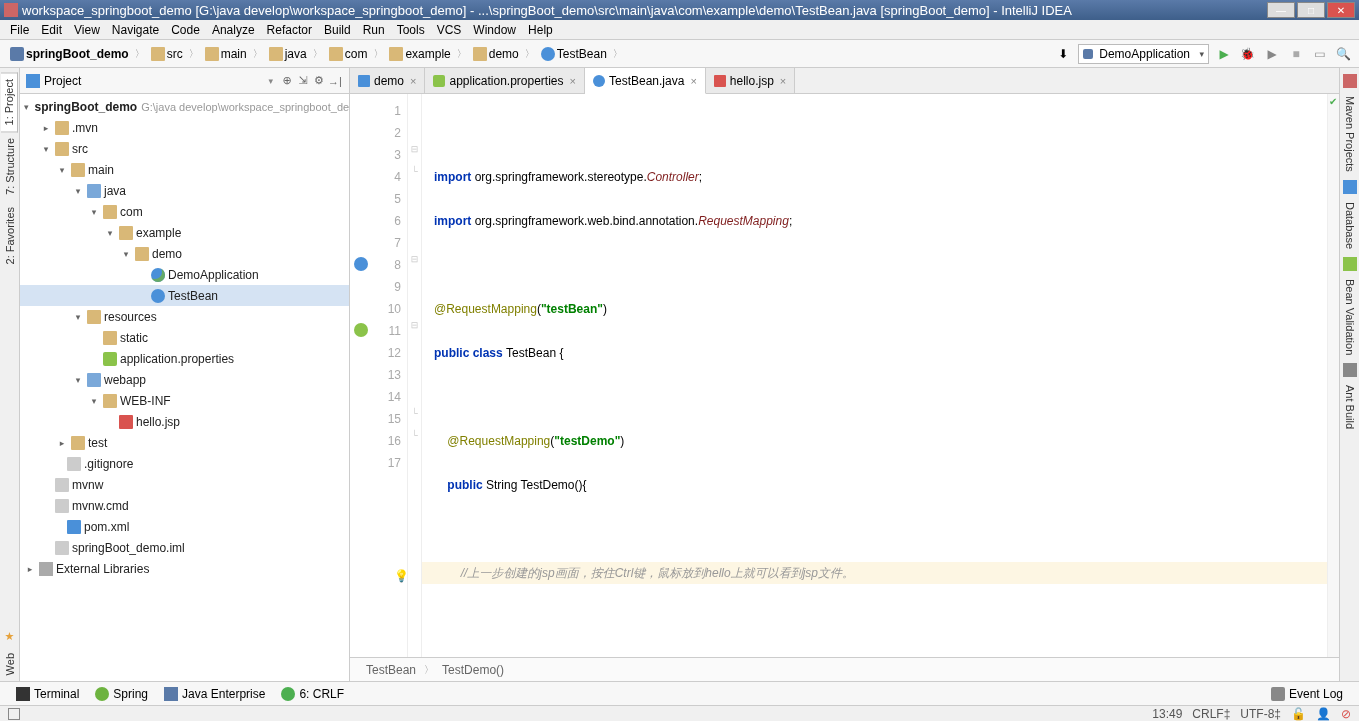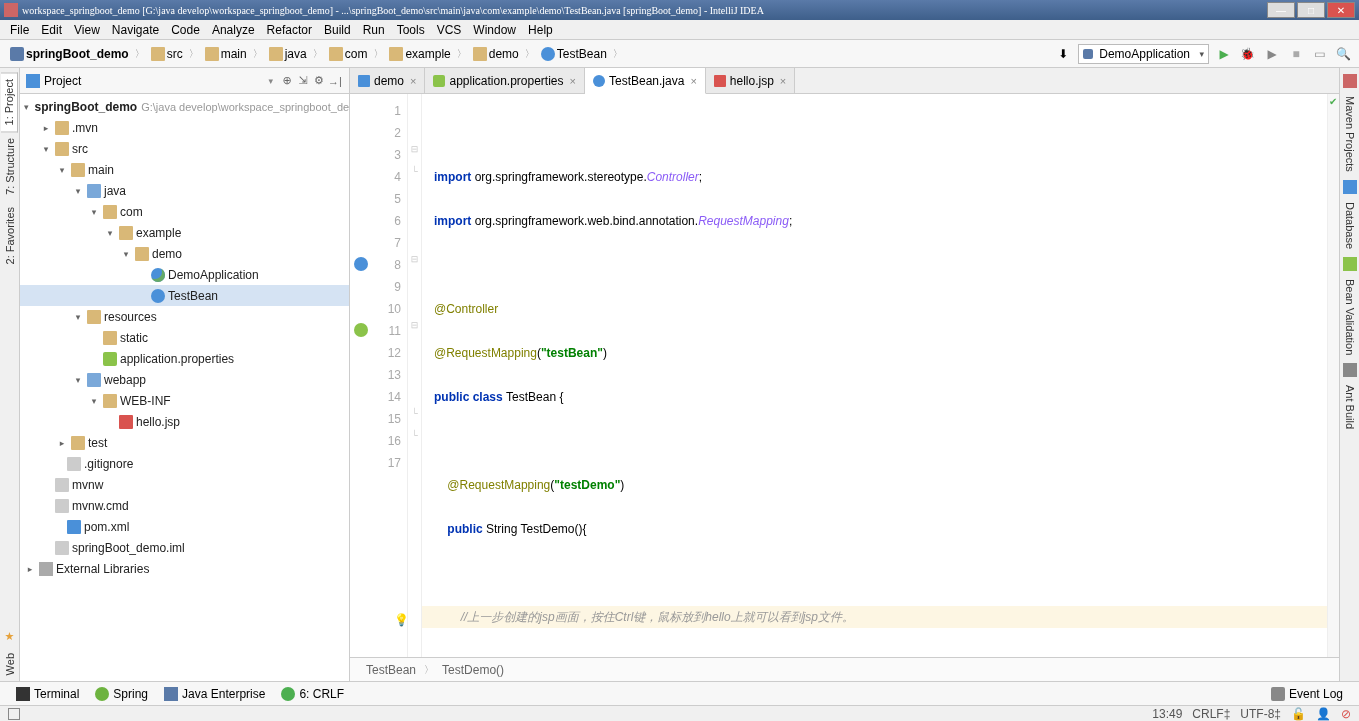--- a/index.html
+++ b/index.html
@@ -1,19 +1,19 @@
 <!DOCTYPE html>
 <html><head>
 <meta charset="utf-8">
 <style>
 * { margin:0; padding:0; box-sizing:border-box; font-family:"Segoe UI",Arial,sans-serif; font-size:12px; }
 body { background:#f0f0f0; width:1359px; height:721px; overflow:hidden; position:relative; }
 .titlebar { height:20px; background:linear-gradient(#5a7aa8,#3e5f8a); color:#fff; display:flex; align-items:center; padding:0 4px; }
 .titlebar .t-icon { width:14px; height:14px; background:#c66; margin-right:4px; }
-.titlebar .title { flex:1; font-size:10px; white-space:nowrap; overflow:hidden;font-family:Liberation Serif, serif; }
+.titlebar .title { flex:1; font-size:13px; white-space:nowrap; overflow:hidden; }
 .winbtns { display:flex; gap:2px; }
 .winbtn { width:28px; height:16px; background:#ddd; border:1px solid #888; display:flex; align-items:center; justify-content:center; font-size:10px; cursor:pointer; }
 .winbtn.close { background:#d9534f; color:#fff; }
 .menubar { height:20px; background:#f0f0f0; border-bottom:1px solid #ccc; display:flex; align-items:center; padding:0 4px; }
 .menubar span { padding:2px 6px; cursor:pointer; }
 .navbar { height:28px; background:#f7f7f7; border-bottom:1px solid #ccc; display:flex; align-items:center; padding:0 6px; }
 .crumb { display:flex; align-items:center; gap:2px; padding:2px 4px; cursor:pointer; }
 .crumb .ic { width:14px; height:14px; display:inline-block; }
 .ic-folder { background:#d9b877; border-radius:1px; }
 .ic-root { background:#5a7aa8; border-radius:2px; }
@@ -64,21 +64,21 @@
 .gutter .gl { height:22px; position:relative; }
 .gutter .g-icon { position:absolute; left:4px; top:3px; width:14px; height:14px; border-radius:50%; }
 .g-icon.c { background:#4a90d9; }
 .g-icon.o { background:#8bc34a; }
 .code { flex:1; padding:6px 0 0 12px; font-family:Consolas,monospace; font-size:13px; line-height:22px; white-space:pre; position:relative; }
 .code .ln { height:22px; }
 .code .hl { background:#fdf6e3; margin-left:-12px; padding-left:12px; width:calc(100% + 12px); position:relative; }
 .code .bulb { position:absolute; left:-28px; top:3px; width:14px; height:14px; color:#e6a23c; }
 .kw { color:#0033b3; font-weight:bold; }
 .an { color:#808000; }
-.cls { color:#8b5cf6; font-style:italic; }
+.cls { color:#7f1d1d; font-style:italic; }
 .str { color:#008000; font-weight:bold; }
 .cmt { color:#999; font-style:italic; }
 .fold-col { width:14px; border-right:1px solid #eee; padding-top:6px; }
 .fold-col .fm { height:22px; text-align:center; color:#ccc; font-size:9px; }
 .err-stripe { width:12px; background:#f7f7f7; border-left:1px solid #eee; position:relative; }
 .err-stripe .ok { position:absolute; top:2px; left:1px; color:#4caf50; font-size:10px; }
 .crumbbar { height:24px; border-top:1px solid #ccc; display:flex; align-items:center; padding:0 12px; color:#666; background:#fafafa; }
 .crumbbar span { padding:0 4px; }
 .right-tool { width:20px; background:#f0f0f0; border-left:1px solid #ccc; display:flex; flex-direction:column; align-items:center; padding-top:4px; }
 .right-tool .vtab { writing-mode:vertical-rl; padding:6px 2px; font-size:11px; cursor:pointer; color:#333; }
@@ -369,21 +369,20 @@
           <div class="fm"></div>
           <div class="fm">└</div>
           <div class="fm">└</div>
           <div class="fm"></div>
       </div>
       <div class="code">
 <div class="ln"></div>
 <div class="ln"><span class="kw">import </span><span>org.springframework.stereotype.</span><span class="cls">Controller</span><span>;</span></div>
 <div class="ln"><span class="kw">import </span><span>org.springframework.web.bind.annotation.</span><span class="cls">RequestMapping</span><span>;</span></div>
 <div class="ln"></div>
-<div class="ln"><span class="an">@Controller</span></div>
 <div class="ln"><span class="an">@RequestMapping</span><span>(</span><span class="str">"testBean"</span><span>)</span></div>
 <div class="ln"><span class="kw">public class </span><span>TestBean {</span></div>
 <div class="ln"></div>
 <div class="ln">    <span class="an">@RequestMapping</span><span>(</span><span class="str">"testDemo"</span><span>)</span></div>
 <div class="ln">    <span class="kw">public </span><span>String TestDemo(){</span></div>
 <div class="ln"></div>
 <div class="ln hl"><span class="bulb">💡</span>        <span class="cmt">//上一步创建的jsp画面，按住Ctrl键，鼠标放到hello上就可以看到jsp文件。</span></div>
 
 
 

